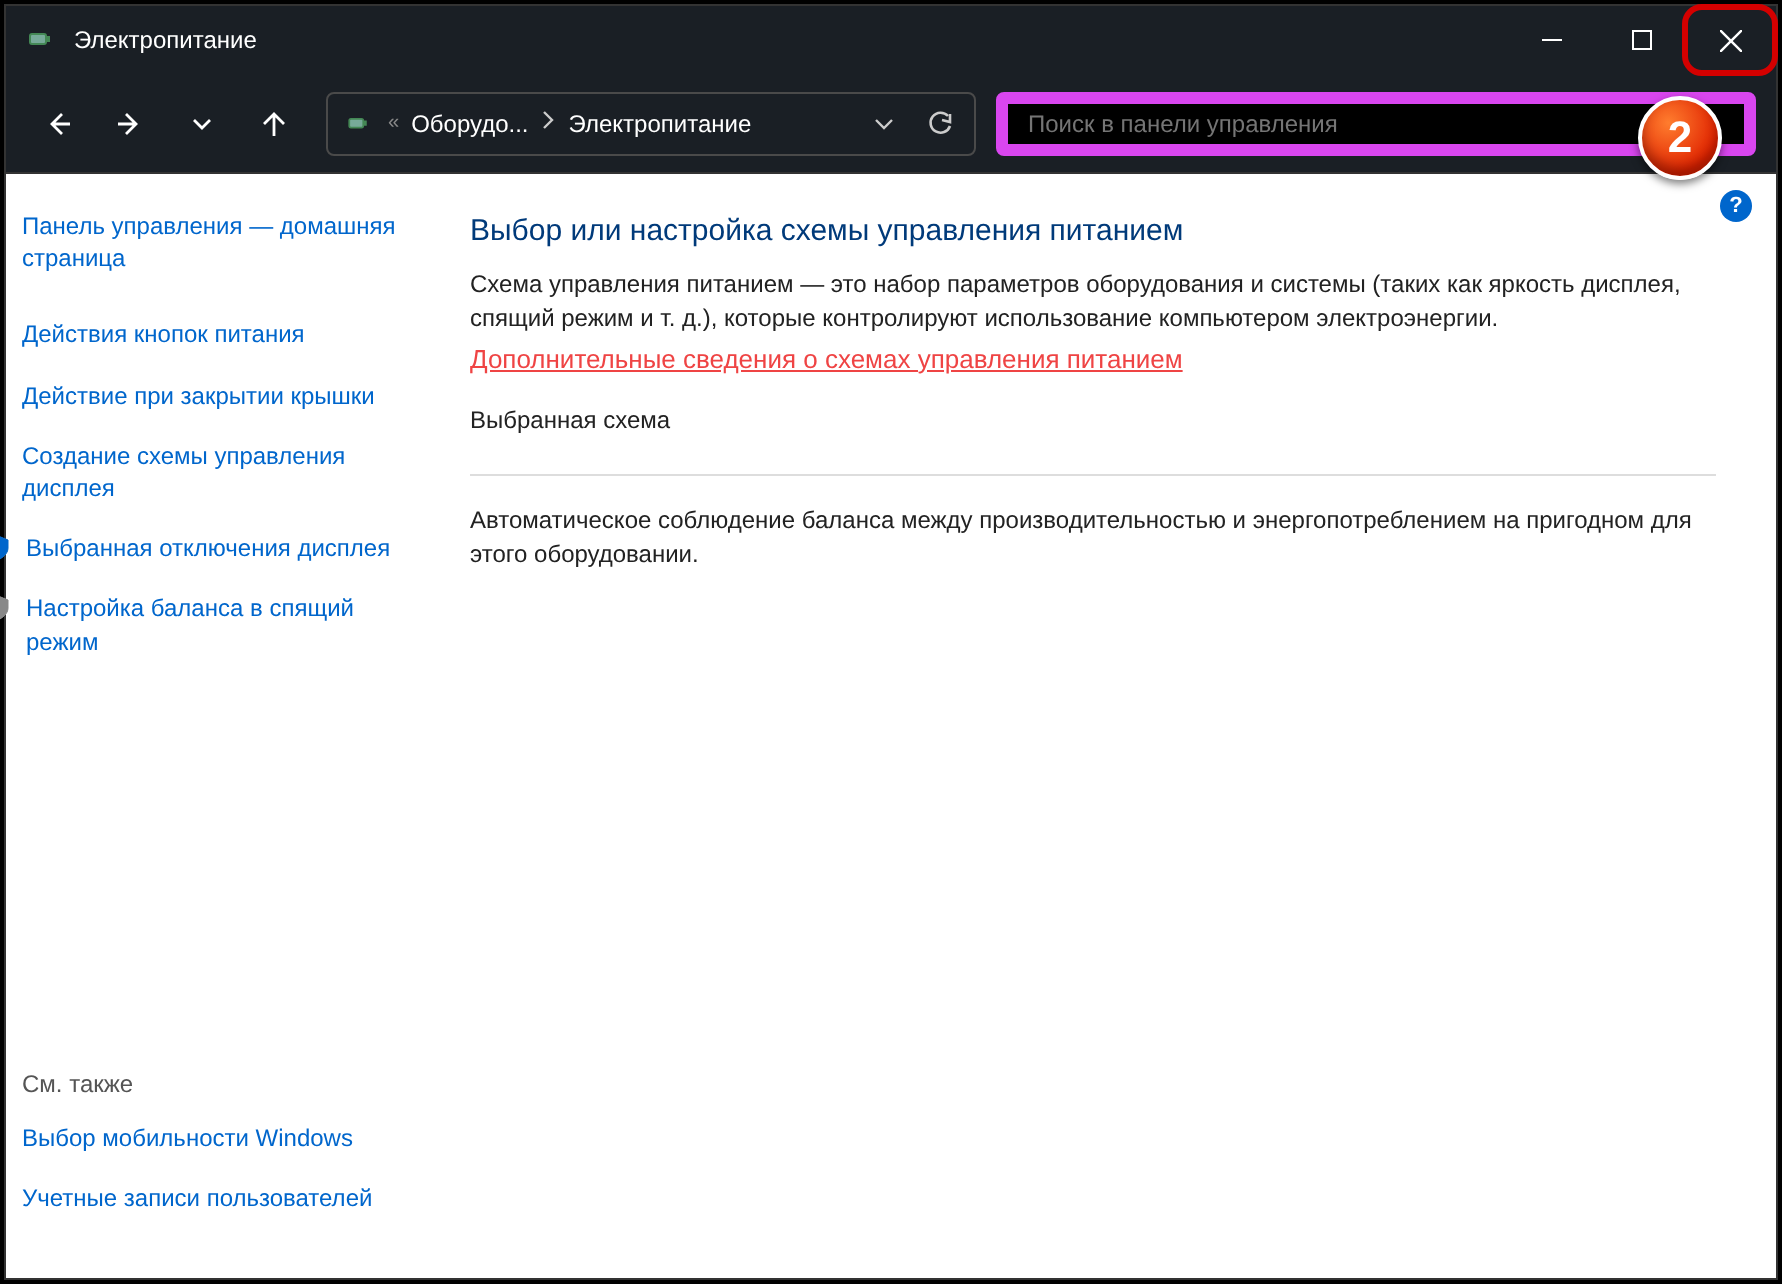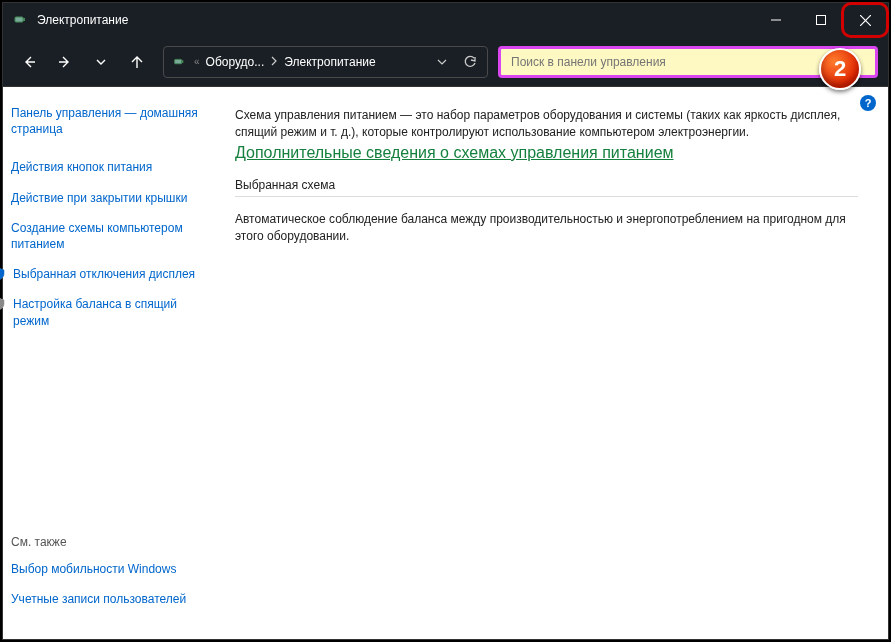--- a/index.html
+++ b/index.html
@@ -16,38 +16,38 @@
     .close-highlight { position: absolute; top: 2px; right: 2px; width: 48px; height: 36px; border: 3px solid #d40000; border-radius: 10px; z-index: 10; pointer-events:none; }
     
     .navbar { height: 50px; background: #1a1f25; display: flex; align-items: center; padding: 0 10px; gap: 4px; border-bottom: 1px solid #333; }
     .nav-arrow { width: 32px; height: 32px; display: flex; align-items: center; justify-content: center; color: #fff; border-radius: 4px; }
     .addressbar { flex: 1; height: 32px; background: #1a1f25; border: 1px solid #4a4a4a; border-radius: 4px; display: flex; align-items: center; padding: 0 6px; gap: 6px; margin: 0 6px; }
     .addr-icon { width: 18px; height: 18px; display:flex; align-items:center; justify-content:center; }
     .addr-sep { color: #888; font-size: 10px; }
     .addr-text { color: #fff; font-size: 12px; }
     .addr-link { color: #fff; font-size: 12px; text-align: center; }
     .addr-spacer { flex: 1; }
-    .searchbox { width: 380px; height: 32px; background: #fef9c3; border: 3px solid #d946ef; border-radius: 4px; display: flex; align-items: center; padding: 0 10px; }
+    .searchbox { width: 380px; height: 32px; background: #000000; border: 6px solid #d946ef; border-radius: 4px; display: flex; align-items: center; padding: 0 10px; }
     .searchbox input { background: transparent; border: none; color: #888; font-size: 12px; width: 100%; outline: none; }
     
     .content { flex: 1; display: flex; background: #fff; position: relative; }
     .help-icon { position: absolute; top: 8px; right: 12px; width: 16px; height: 16px; background: #0066cc; color: #fff; border-radius: 50%; display: flex; align-items: center; justify-content: center; font-size: 11px; font-weight: bold; }
     
     .sidebar { width: 218px; padding: 18px 14px 18px 8px; display: flex; flex-direction: column; font-size: 12px; }
     .side-link { color: #0066cc; margin-bottom: 14px; line-height: 1.35; cursor: pointer; }
     .side-link.with-icon { display: flex; align-items: flex-start; gap: 6px; margin-left: -20px; padding-left: 0px; }
     .side-link.with-icon .mini-icon { width: 16px; height: 16px; flex-shrink: 0; display:flex; align-items:center; justify-content:center; }
     .side-spacer { flex: 1; }
     .side-heading { color: #555; font-size: 12px; margin-bottom: 12px; }
     
     .main { flex: 1; padding: 20px 30px 20px 14px; }
     .main h1 { color: #003a7a; font-size: 15px; font-weight: 400; margin-bottom: 10px; }
     .main .desc { color: #222; font-size: 12px; line-height: 1.45; margin-bottom: 2px; }
-    .main .more-link { color: #15803d; font-size: 16px; text-decoration: underline; cursor: pointer; display: inline-block; margin-bottom: 16px; }
-    .section-label { color: #222; font-size: 12px; padding-bottom: 4px; border-bottom: 1px solid #ddd; margin-bottom: 14px; }
+    .main .more-link { color: #ef4444; font-size: 13px; text-decoration: underline; cursor: pointer; display: inline-block; margin-bottom: 16px; }
+    .section-label { color: #222; font-size: 12px; padding-bottom: 20px; border-bottom: 1px solid #ddd; margin-bottom: 14px; }
     .plan-row { display: flex; justify-content: space-between; align-items: flex-start; margin-bottom: 4px; }
     .plan-name { color: #000; font-size: 12px; font-weight: 600; }
     .plan-settings { color: #0066cc; font-size: 12px; cursor: pointer; }
     .plan-desc { color: #222; font-size: 12px; line-height: 1.45; }
 
     .step-badge { position: absolute; top: 48px; right: 30px; width: 42px; height: 42px; background: radial-gradient(circle at 35% 30%, #ff7d2e, #e02200 70%); border: 2px solid #fff; border-radius: 50%; display: flex; align-items: center; justify-content: center; color: #fff; font-weight: 900; font-size: 22px; box-shadow: 0 2px 4px rgba(0,0,0,.5), inset 0 -4px 6px rgba(0,0,0,.3); z-index: 20; font-family: Arial, sans-serif; }
   </style>
 </head>
 <body>
 
@@ -137,21 +137,21 @@
   </div>
 
   <div class="content">
     <span class="help-icon">?</span>
 
     <div class="sidebar">
       <div class="side-link">Панель управления — домашняя страница</div>
       <div style="height:8px"></div>
       <div class="side-link">Действия кнопок питания</div>
       <div class="side-link">Действие при закрытии крышки</div>
-      <div class="side-link">Создание схемы компьютером питанием</div>
+      <div class="side-link">Создание схемы управления дисплея</div>
       <div class="side-link with-icon">
         <span class="mini-icon">
           <svg width="14" height="14" viewBox="0 0 14 14">
               <path d="M7 1 L12 3 V7 C12 10 9 12 7 13 C5 12 2 10 2 7 V3 Z" fill="#fc3" stroke="#06c" stroke-width="0.5"></path>
               <path d="M7 1 L12 3 V7 C12 10 9 12 7 13 V1" fill="#06c"></path>
             </svg>
         </span>
         <span>Выбранная отключения дисплея</span>
       </div>
       <div class="side-link with-icon">
@@ -163,20 +163,21 @@
         </span>
         <span>Настройка баланса в спящий режим</span>
       </div>
       <div class="side-spacer"></div>
       <div class="side-heading">См. также</div>
       <div class="side-link">Выбор мобильности Windows</div>
       <div class="side-link">Учетные записи пользователей</div>
     </div>
 
     <div class="main">
+      <h1>Выбор или настройка схемы управления питанием</h1>
       <div class="desc">Схема управления питанием — это набор параметров оборудования и системы (таких как яркость дисплея, спящий режим и т. д.), которые контролируют использование компьютером электроэнергии.</div>
       <span class="more-link">Дополнительные сведения о схемах управления питанием</span>
       <div class="section-label">Выбранная схема</div>
       <div class="plan-desc">Автоматическое соблюдение баланса между производительностью и энергопотреблением на пригодном для этого оборудовании.</div>
     </div>
   </div>
 </div>
 
 <div class="step-badge">2</div>
 

